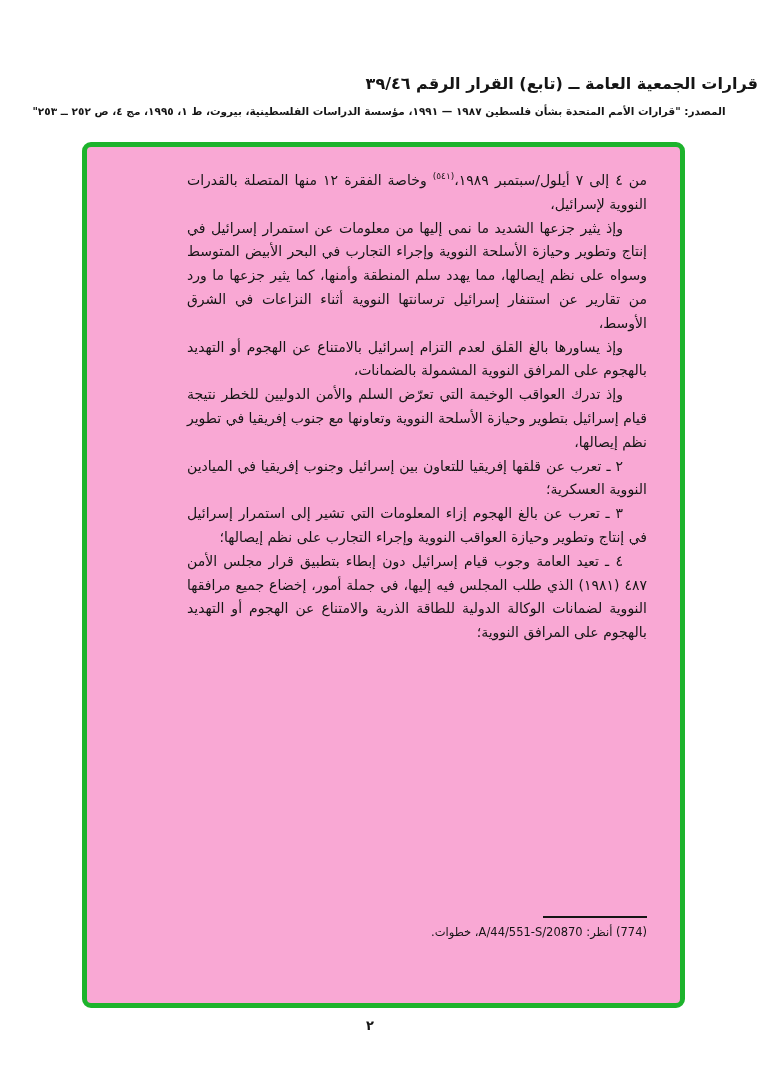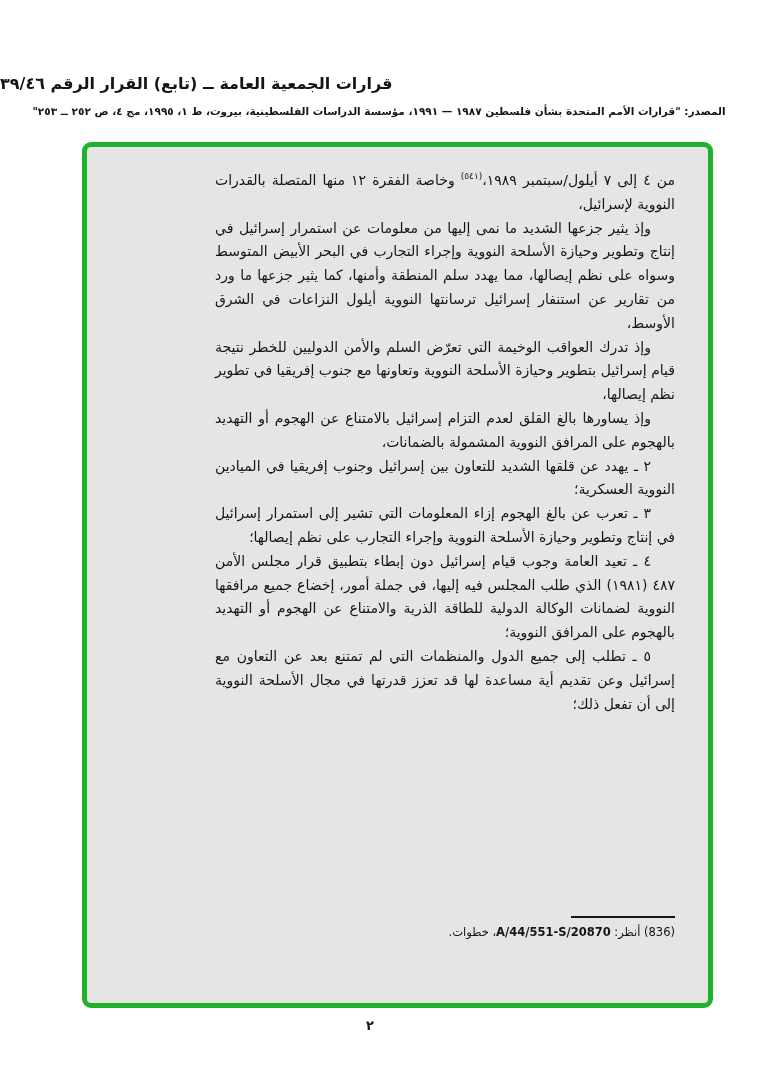--- a/index.html
+++ b/index.html
@@ -5,82 +5,81 @@
   :root{
     --green:#1db32c;
     --ink:#151515;
   }
   html,body{margin:0;padding:0;}
   body{
     width:758px;height:1078px;position:relative;background:#ffffff;
     font-family:"DejaVu Sans",sans-serif;color:var(--ink);overflow:hidden;
   }
   .title{
-    position:absolute;top:74px;left:0;right:0;text-align:left;
+    position:absolute;top:74px;left:0;right:0;text-align:right;
     font-size:16px;font-weight:bold;direction:rtl;letter-spacing:.2px;
   }
   .source{
     position:absolute;top:105px;left:0;right:0;text-align:center;
     font-size:10.5px;font-weight:bold;direction:rtl;white-space:nowrap;
   }
   .frame{
     position:absolute;left:82px;top:142px;width:593px;height:856px;
-    border:5px solid var(--green);border-radius:9px;background:#e5e5e5;padding-left:28px;
+    border:5px solid var(--green);border-radius:9px;background:#f9a8d4;
   }
   .content{
     position:absolute;top:22px;right:33px;width:460px;
     direction:rtl;text-align:justify;text-align-last:right;
     font-size:14px;line-height:23.8px;
   }
   .content p{margin:0;}
   .indent{text-indent:24px;}
   b{font-weight:normal;}
   sup.fnref{font-size:9px;line-height:0;vertical-align:super;}
   .footnote{
     position:absolute;bottom:64px;right:33px;width:460px;direction:rtl;
   }
   .fn-rule{width:104px;height:0;border-top:2px solid var(--ink);margin-bottom:7px;}
   .fn-text{font-size:11.5px;direction:rtl;}
-  .fn-text .latin{direction:ltr;unicode-bidi:embed;font-weight:bold;}
+  .fn-text .latin{direction:ltr;unicode-bidi:embed;}
   .pagenum{
     position:absolute;top:1018px;left:0;right:18px;text-align:center;
     font-size:13px;font-weight:bold;
   }
 </style>
 </head>
 <body>
 
 <div class="title">قرارات الجمعية العامة ــ (تابع) القرار الرقم ٣٩/٤٦</div>
 
 <div class="source">المصدر: "قرارات الأمم المتحدة بشأن فلسطين ١٩٨٧ — ١٩٩١، مؤسسة الدراسات الفلسطينية، بيروت، ط ١، ١٩٩٥، مج ٤، ص ٢٥٢ ــ ٢٥٣"</div>
 
 <div class="frame">
 
   <div class="content">
 
     <p><span>من ٤ إلى ٧ أيلول/سبتمبر ١٩٨٩،</span><sup class="fnref">(٥٤١)</sup><span> وخاصة الفقرة ١٢ منها المتصلة بالقدرات النووية لإسرائيل،</span></p>
 
-    <p class="indent"><b>وإذ يثير جزعها الشديد</b><span> ما نمى إليها من معلومات عن استمرار إسرائيل في إنتاج وتطوير وحيازة الأسلحة النووية وإجراء التجارب في البحر الأبيض المتوسط وسواه على نظم إيصالها، مما يهدد سلم المنطقة وأمنها، كما يثير جزعها ما ورد من تقارير عن استنفار إسرائيل ترسانتها النووية أيلول النزاعات في الشرق الأوسط،</span></p>
+    <p class="indent"><b>وإذ يثير جزعها الشديد</b><span> ما نمى إليها من معلومات عن استمرار إسرائيل في إنتاج وتطوير وحيازة الأسلحة النووية وإجراء التجارب في البحر الأبيض المتوسط وسواه على نظم إيصالها، مما يهدد سلم المنطقة وأمنها، كما يثير جزعها ما ورد من تقارير عن استنفار إسرائيل ترسانتها النووية أثناء النزاعات في الشرق الأوسط،</span></p>
+
+    <p class="indent"><b>وإذ يساورها بالغ القلق</b><span> لعدم التزام إسرائيل بالامتناع عن الهجوم أو التهديد بالهجوم على المرافق النووية المشمولة بالضمانات،</span></p>
 
     <p class="indent"><b>وإذ تدرك</b><span> العواقب الوخيمة التي تعرّض السلم والأمن الدوليين للخطر نتيجة قيام إسرائيل بتطوير وحيازة الأسلحة النووية وتعاونها مع جنوب إفريقيا في تطوير نظم إيصالها،</span></p>
 
-    <p class="indent"><b>وإذ يساورها بالغ القلق</b><span> لعدم التزام إسرائيل بالامتناع عن الهجوم أو التهديد بالهجوم على المرافق النووية المشمولة بالضمانات،</span></p>
 
+    <p class="indent"><span>٢</span><span> ـ </span><b>تعرب عن قلقها إفريقيا</b><span> للتعاون بين إسرائيل وجنوب إفريقيا في الميادين النووية العسكرية؛</span></p>
 
-    <p class="indent"><span>٢</span><span> ـ </span><b>يهدد عن قلقها الشديد</b><span> للتعاون بين إسرائيل وجنوب إفريقيا في الميادين النووية العسكرية؛</span></p>
-
-    <p class="indent"><span>٣</span><span> ـ </span><b>تعرب عن بالغ الهجوم</b><span> إزاء المعلومات التي تشير إلى استمرار إسرائيل في إنتاج وتطوير وحيازة الأسلحة النووية وإجراء التجارب على نظم إيصالها؛</span></p>
+    <p class="indent"><span>٣</span><span> ـ </span><b>تعرب عن بالغ الهجوم</b><span> إزاء المعلومات التي تشير إلى استمرار إسرائيل في إنتاج وتطوير وحيازة العواقب النووية وإجراء التجارب على نظم إيصالها؛</span></p>
 
     <p class="indent"><span>٤</span><span> ـ </span><b>تعيد العامة</b><span> وجوب قيام إسرائيل دون إبطاء بتطبيق قرار مجلس الأمن ٤٨٧ (١٩٨١) الذي طلب المجلس فيه إليها، في جملة أمور، إخضاع جميع مرافقها النووية لضمانات الوكالة الدولية للطاقة الذرية والامتناع عن الهجوم أو التهديد بالهجوم على المرافق النووية؛</span></p>
 
-    <p class="indent"><span>٥</span><span> ـ </span><b>تطلب</b><span> إلى جميع الدول والمنظمات التي لم تمتنع بعد عن التعاون مع إسرائيل وعن تقديم أية مساعدة لها قد تعزز قدرتها في مجال الأسلحة النووية إلى أن تفعل ذلك؛</span></p>
 
 
   </div>
 
   <div class="footnote">
     <div class="fn-rule"></div>
-    <div class="fn-text"><span>(836) أنظر: </span><span class="latin">A/44/551-S/20870</span><span>، خطوات.</span></div>
+    <div class="fn-text"><span>(774) أنظر: </span><span class="latin">A/44/551-S/20870</span><span>، خطوات.</span></div>
   </div>
 
 </div>
 
 <div class="pagenum">٢</div>
 
 </body></html>

